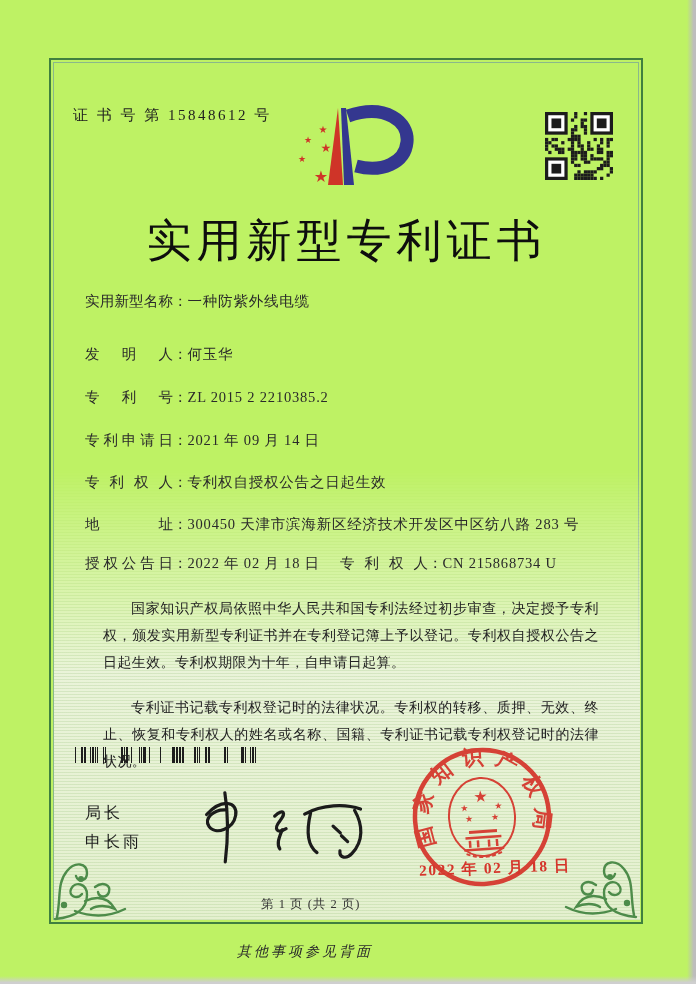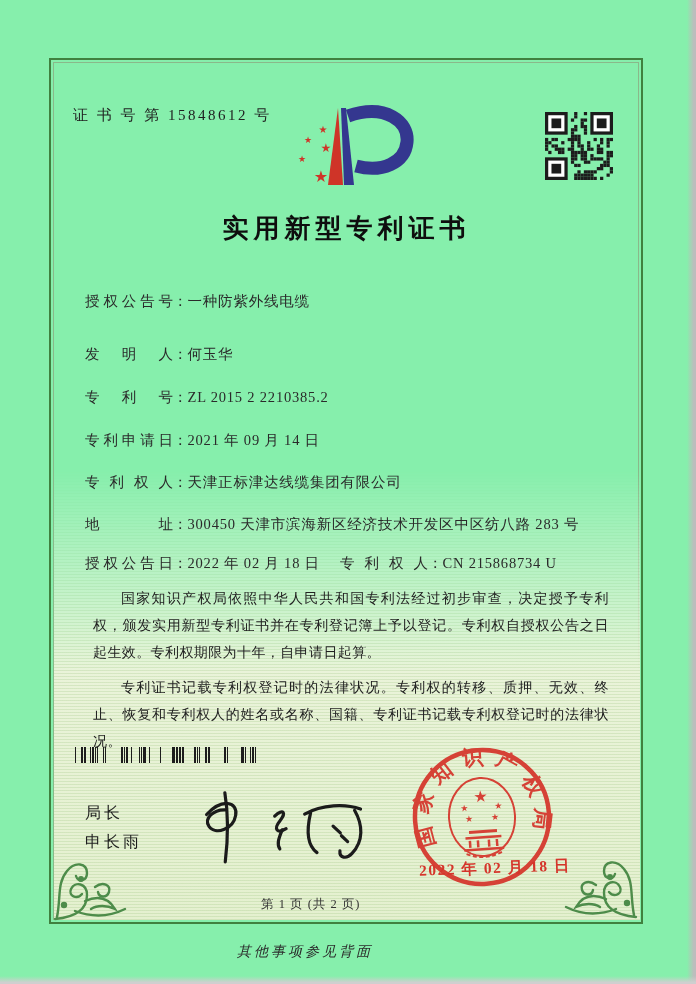--- a/index.html
+++ b/index.html
@@ -1,37 +1,37 @@
 <!DOCTYPE html>
 <html><head>
 <meta charset="utf-8">
 <style>
   html,body{margin:0;padding:0;background:#e9e9e9;}
-  .page{position:relative;width:696px;height:984px;background:#86efac;overflow:hidden;
+  .page{position:relative;width:696px;height:984px;background:#bef264;overflow:hidden;
         font-family:"Liberation Serif","DejaVu Serif",serif;color:#262626;}
   
   .frame{position:absolute;left:49px;top:58px;width:590px;height:862px;
          border:2.5px solid #40803f;box-sizing:content-box;}
   .frame-inner{position:absolute;left:2px;top:2px;right:2px;bottom:2px;border:1px solid #8ab98a;}
   
   .tint{position:absolute;left:54px;top:470px;width:586px;height:450px;
         background:
           repeating-linear-gradient(0deg, rgba(140,185,110,.22) 0 1px, rgba(140,185,110,0) 1px 3px),
           linear-gradient(to bottom, #eef6e1 0%, #e4f0cf 100%);
         -webkit-mask-image:linear-gradient(to bottom, transparent 0%, #000 45%);
         mask-image:linear-gradient(to bottom, transparent 0%, #000 45%);}
   .abs{position:absolute;}
   .cert-no{left:73px;top:106px;font-size:15px;letter-spacing:2.5px;color:#1e1e1e;}
-  .title{left:49px;top:211px;width:595px;text-align:center;font-size:26px;font-weight:bold;
+  .title{left:49px;top:211px;width:595px;text-align:center;font-size:45px;font-weight:normal;
          letter-spacing:5px;color:#0e0e0e;}
   .frow{left:85px;font-size:14.5px;white-space:nowrap;color:#2a2a2a;}
   .flabel{display:inline-block;width:88px;text-align:justify;text-align-last:justify;}
   .fvalue{letter-spacing:.8px;}
   .paras{left:85px;top:577px;width:532px;font-size:14px;line-height:27px;text-align:justify;color:#222;}
-  .paras p{margin:8px;text-indent:2em;letter-spacing:.4px;}
+  .paras p{margin:18px;text-indent:2em;letter-spacing:.4px;}
   .signer{left:85px;font-size:16px;letter-spacing:3px;color:#1c1c1c;}
   .seal-date{left:419px;top:858px;font-size:15.5px;letter-spacing:1.5px;color:#d5352b;
              font-weight:bold;transform:rotate(-2deg);z-index:6;white-space:nowrap;}
   .page-note{left:261px;top:896px;font-size:12.5px;letter-spacing:1px;color:#333;}
   .back-note{left:237px;top:943px;font-size:14px;letter-spacing:3px;color:#2b2b2b;font-style:italic;}
   .seal-box{left:409px;top:744px;width:146px;height:146px;z-index:5;transform:rotate(-4deg);opacity:.93;}
   .sig-box{left:183px;top:786px;width:190px;height:78px;z-index:4;}
   .scan-edge-r{right:0;top:0;width:9px;height:100%;
                background:linear-gradient(to right, rgba(180,180,180,0), #bdbdbd 75%);}
   .scan-edge-b{left:0;bottom:0;width:100%;height:8px;
@@ -189,33 +189,33 @@
       <rect fill="#fff" x="48" y="3.2" width="16" height="16"></rect>
       <rect x="51.2" y="6.4" width="9.600000000000001" height="9.600000000000001"></rect>
       <rect x="0" y="44.800000000000004" width="22.400000000000002" height="22.400000000000002"></rect>
       <rect fill="#fff" x="3.2" y="48" width="16" height="16"></rect>
       <rect x="6.4" y="51.2" width="9.600000000000001" height="9.600000000000001"></rect>
     </svg>
 
   <div class="abs title">实用新型专利证书</div>
 
   <div class="abs frow" style="top:292px">
-    <span class="flabel">授权公告号</span><span>：</span><span class="fvalue">一种防紫外线电缆</span>
+    <span class="flabel">实用新型名称</span><span>：</span><span class="fvalue">一种防紫外线电缆</span>
   </div>
   <div class="abs frow" style="top:345px">
     <span class="flabel">发明人</span><span>：</span><span class="fvalue">何玉华</span>
   </div>
   <div class="abs frow" style="top:388px">
     <span class="flabel">专利号</span><span>：</span><span class="fvalue">ZL 2015 2 2210385.2</span>
   </div>
   <div class="abs frow" style="top:431px">
     <span class="flabel">专利申请日</span><span>：</span><span class="fvalue">2021 年 09 月 14 日</span>
   </div>
   <div class="abs frow" style="top:473px">
-    <span class="flabel">专利权人</span><span>：</span><span class="fvalue">天津正标津达线缆集团有限公司</span>
+    <span class="flabel">专利权人</span><span>：</span><span class="fvalue">专利权自授权公告之日起生效</span>
   </div>
   <div class="abs frow" style="top:515px">
     <span class="flabel">地址</span><span>：</span><span class="fvalue">300450 天津市滨海新区经济技术开发区中区纺八路 283 号</span>
   </div>
   <div class="abs frow" style="top:554px">
     <span class="flabel">授权公告日</span><span>：</span><span class="fvalue">2022 年 02 月 18 日</span>
   </div>
   <div class="abs frow" style="left:340px;top:554px">
     <span class="flabel">专利权人</span><span>：</span><span class="fvalue">CN 215868734 U</span>
   </div>

